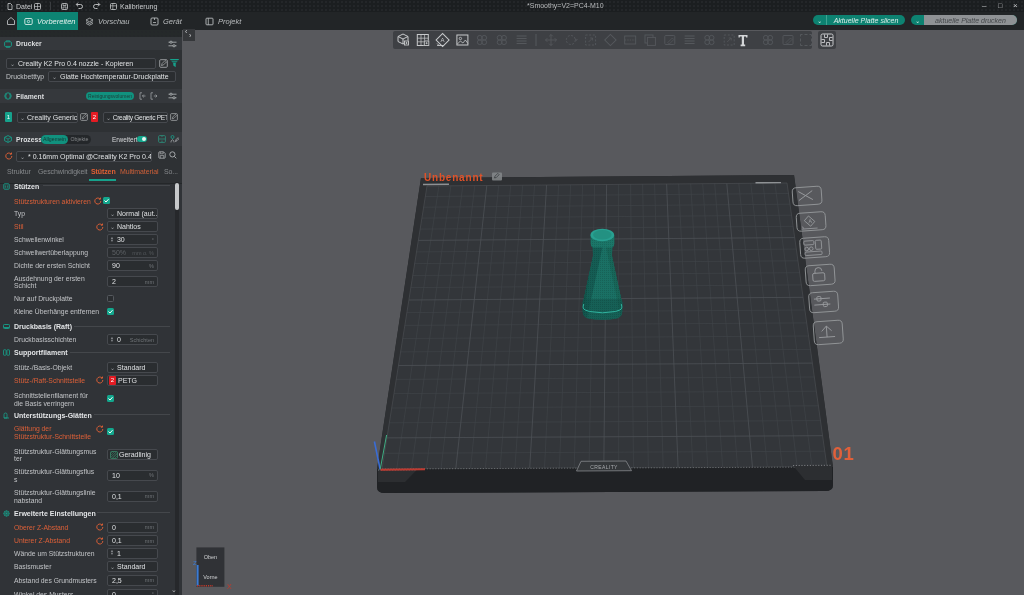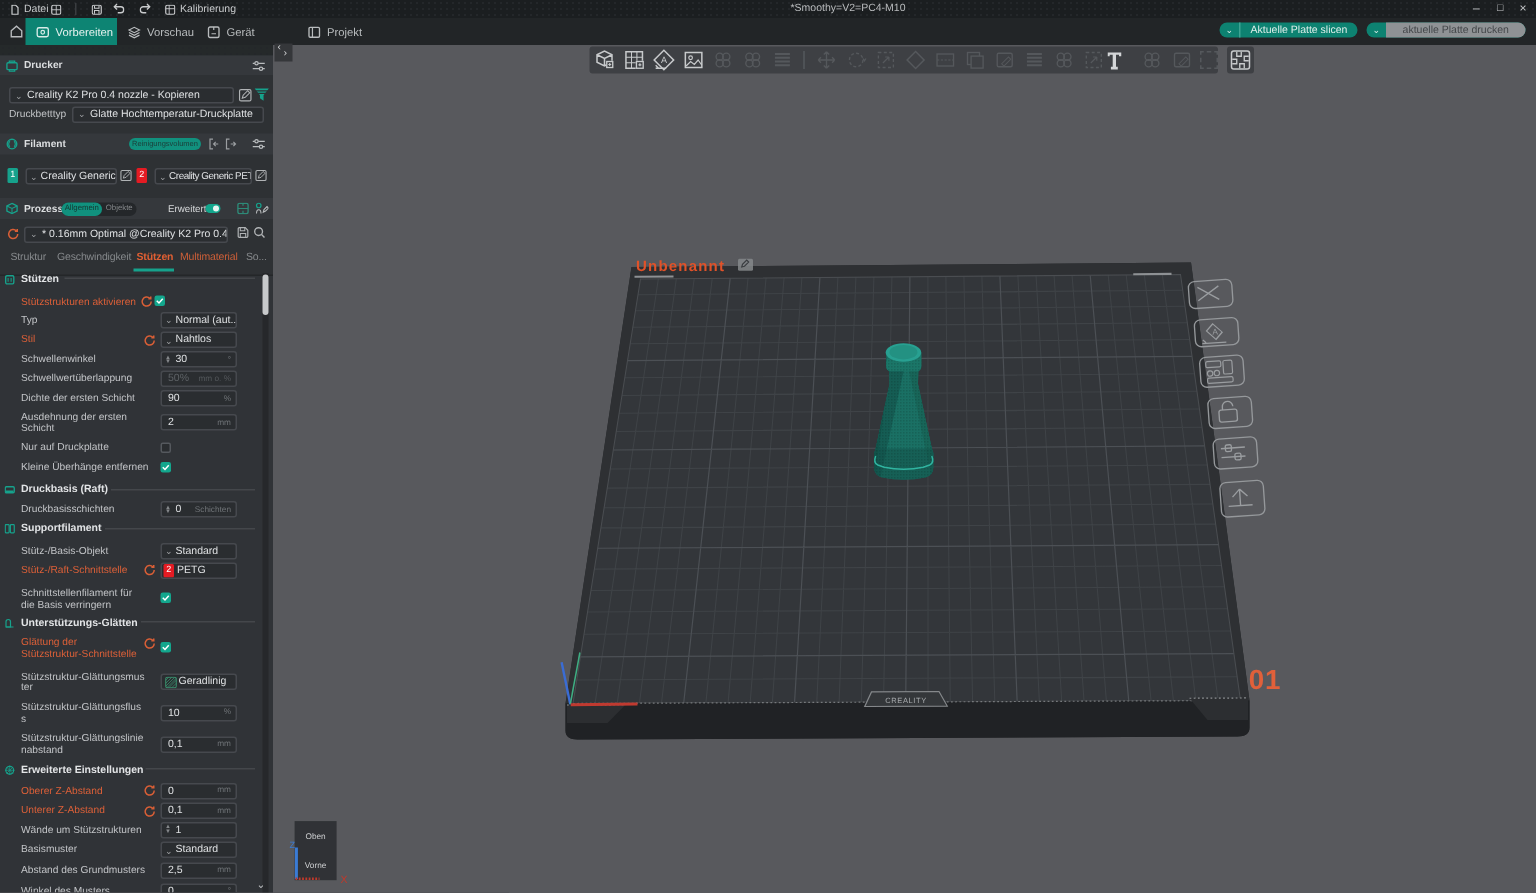--- a/index.html
+++ b/index.html
@@ -1,18 +1,18 @@
 <!DOCTYPE html>
 <html><head>
 <meta charset="utf-8">
 <style>
 * { margin:0; padding:0; box-sizing:border-box; }
 html,body { width:1024px; height:595px; overflow:hidden; background:#515257; }
 body { font-family:"Liberation Sans", sans-serif; position:relative; }
-.dots { background-image: radial-gradient(#24272a 0.7px, transparent 0.8px); background-size:4px 4px; }
+.dots { background-image: radial-gradient(#24272a 0.7px, transparent 0.8px); background-size:4px 4px;font-style:italic; }
 
 #titlebar { position:absolute; left:0; top:0; width:1024px; height:12px; background:#1b1e20; }
 #titlebar .dotlayer{position:absolute;inset:0;}
 .menuitem { position:absolute; top:0; height:12px; display:flex; align-items:center; color:#c9cbcd; font-size:7px; }
 .vsep { position:absolute; top:2px; width:1px; height:8px; background:#3a3d40; }
 #wintitle { position:absolute; top:0; left:527px; height:12px; line-height:12px; color:#b9bbbd; font-size:7px; }
 .winbtn { position:absolute; top:0; height:12px; color:#c6c8ca; font-size:8px; line-height:12px; }
 
 #tabrow { position:absolute; left:0; top:12px; width:1024px; height:18px; background:#222527; }
 .tab { position:absolute; top:0; height:18px; display:flex; align-items:center; color:#b9bcbe; font-size:7.5px; }
@@ -94,21 +94,21 @@
         <circle cx="4.5" cy="4.5" r="1.2" fill="none" stroke="#d8ece8" stroke-width="0.8"></circle>
       </svg>
     Vorbereiten
   </div>
   <div class="tab" style="left:85px;">
     <svg width="9" height="9" viewBox="0 0 9 9">
         <path d="M1 3l3.5-1.8L8 3 4.5 4.8zM1 4.7l3.5 1.8L8 4.7M1 6.4l3.5 1.8L8 6.4" fill="none" stroke="#b9bcbe" stroke-width="0.8"></path>
       </svg>
     Vorschau
   </div>
-  <div class="tab" style="left:138px;text-align:right;">
+  <div class="tab" style="left:150px;text-align:right;">
     <svg width="9" height="9" viewBox="0 0 9 9">
         <rect x="1" y="1" width="7" height="7" rx="1" fill="none" stroke="#b9bcbe" stroke-width="0.9"></rect>
         <path d="M3 5.5h3M4.5 1v2" stroke="#b9bcbe" stroke-width="0.8"></path>
       </svg>
     Gerät
   </div>
   <div class="tab" style="left:205px;">
     <svg width="9" height="9" viewBox="0 0 9 9">
         <rect x="1" y="1.2" width="7" height="6.6" rx="0.8" fill="none" stroke="#b9bcbe" stroke-width="0.9"></rect>
         <path d="M3.3 1.2v6.6" stroke="#b9bcbe" stroke-width="0.8"></path>

